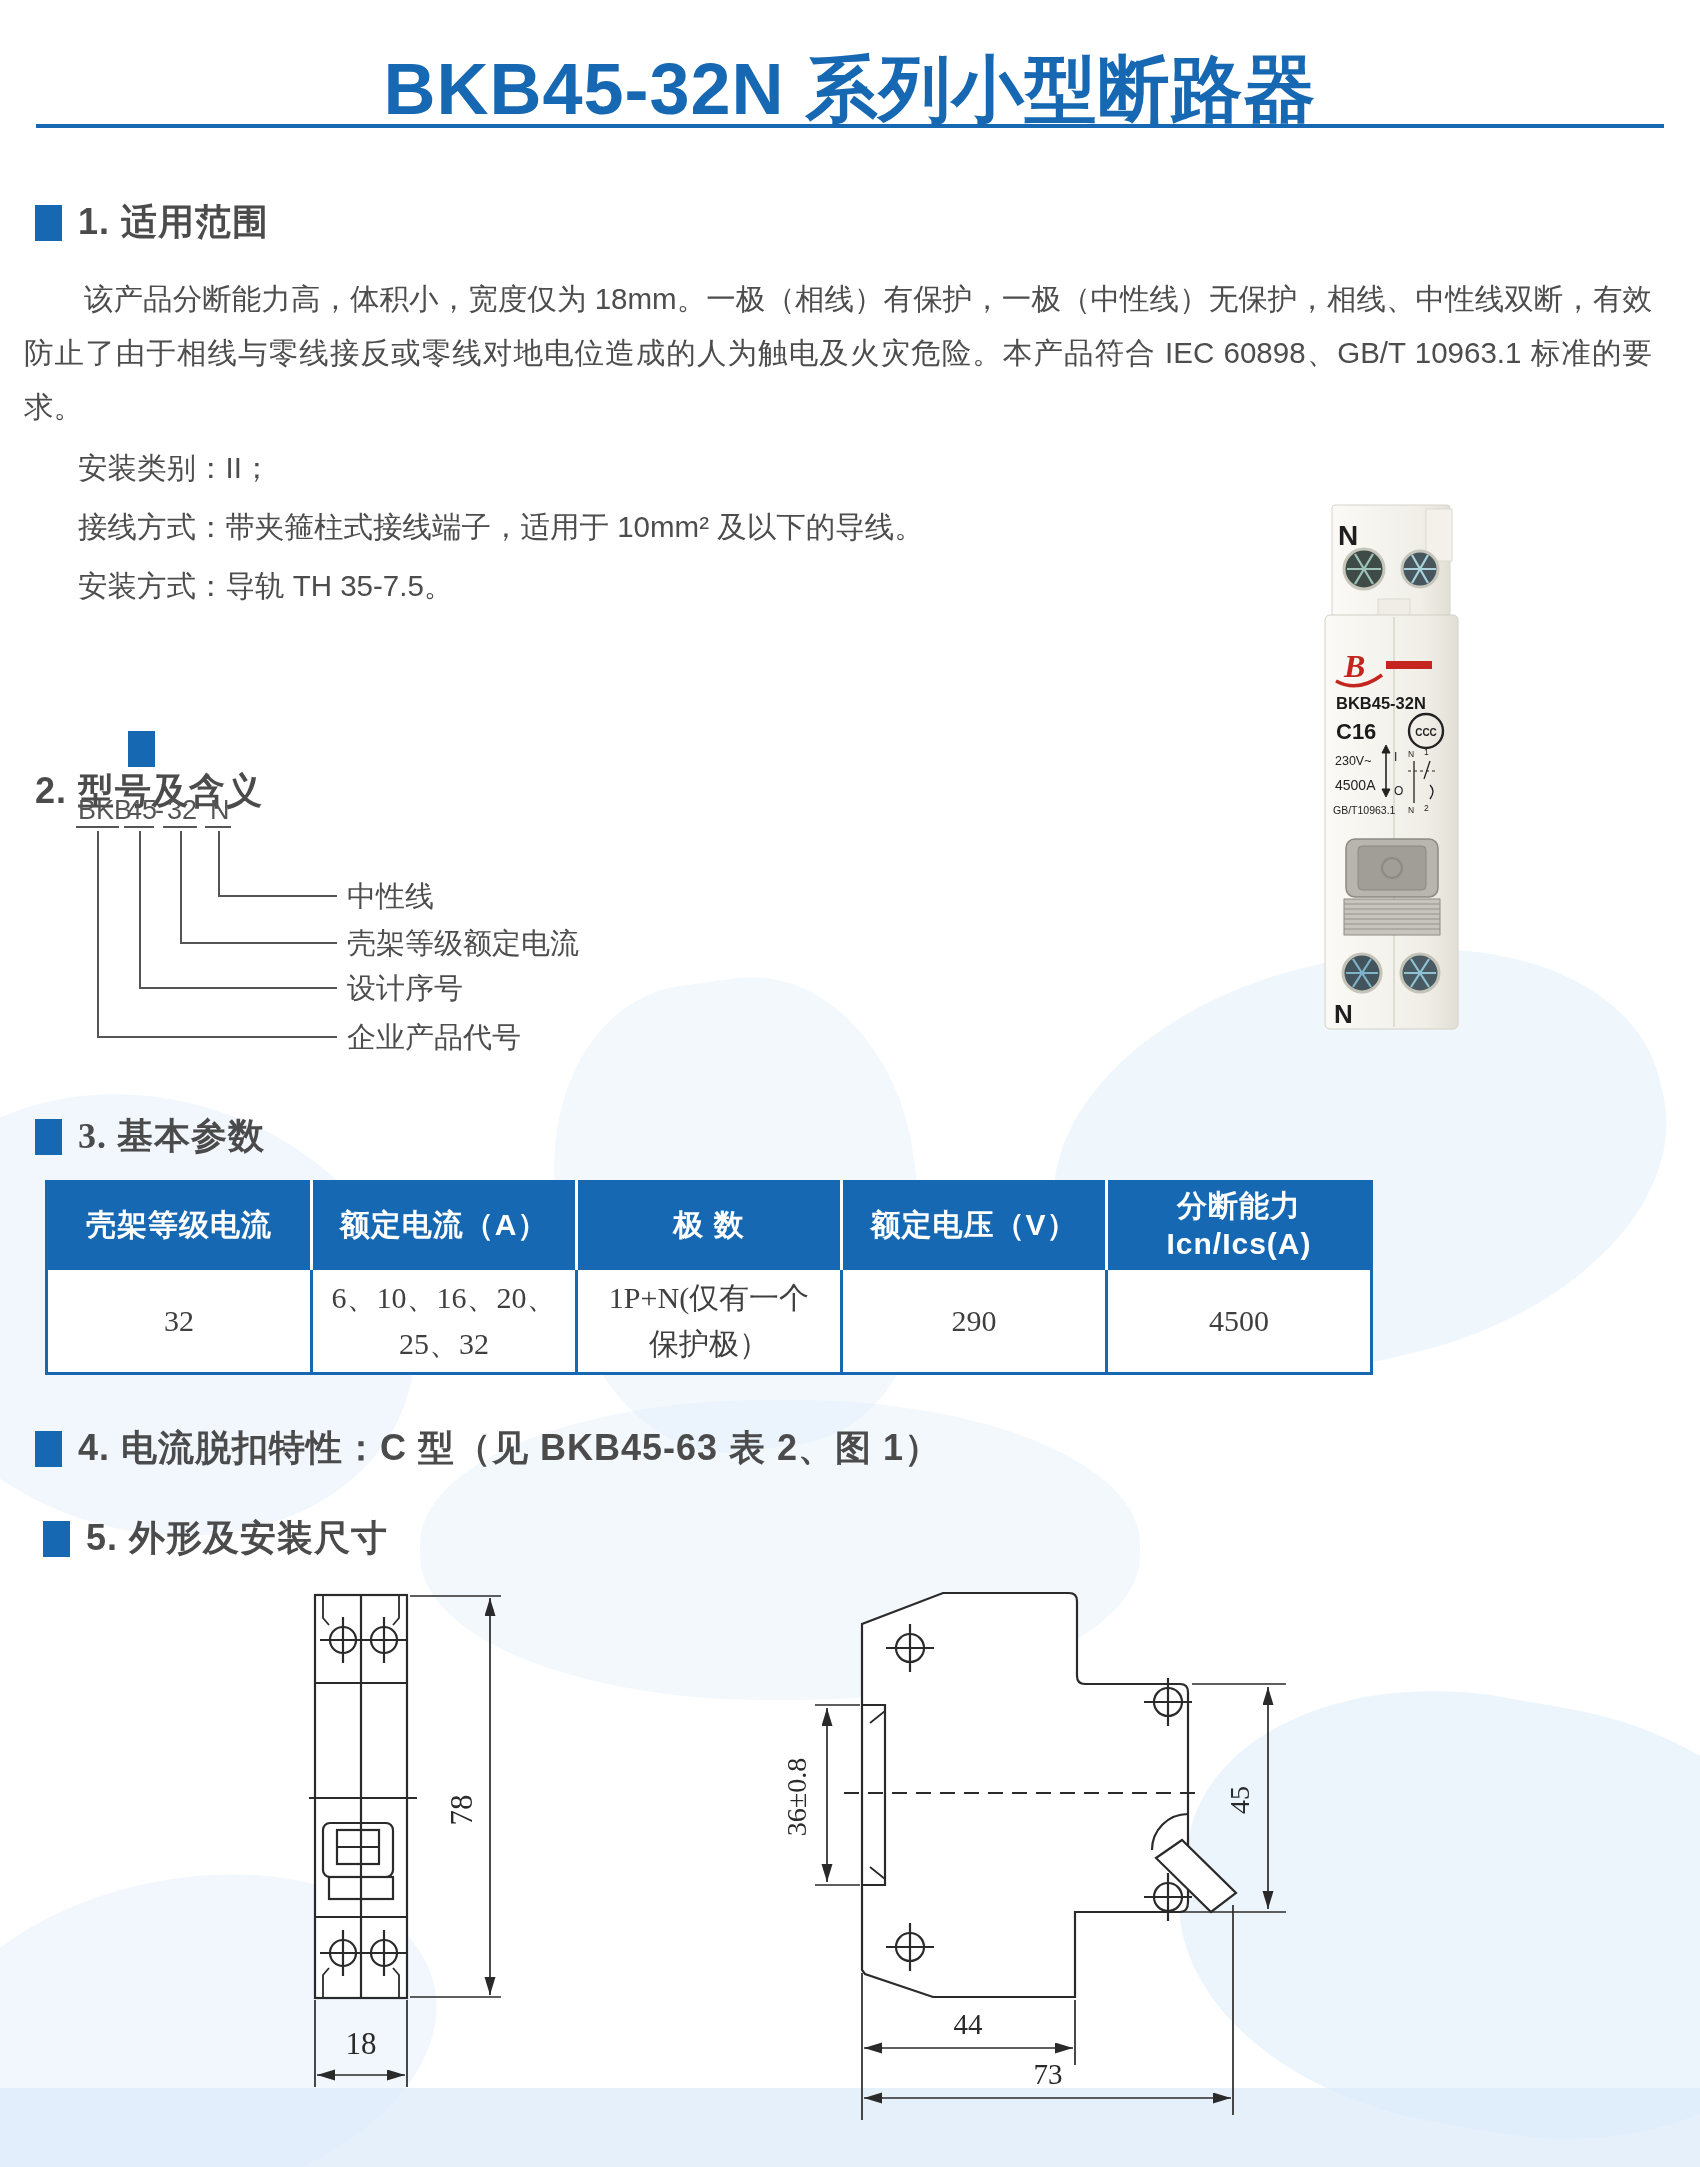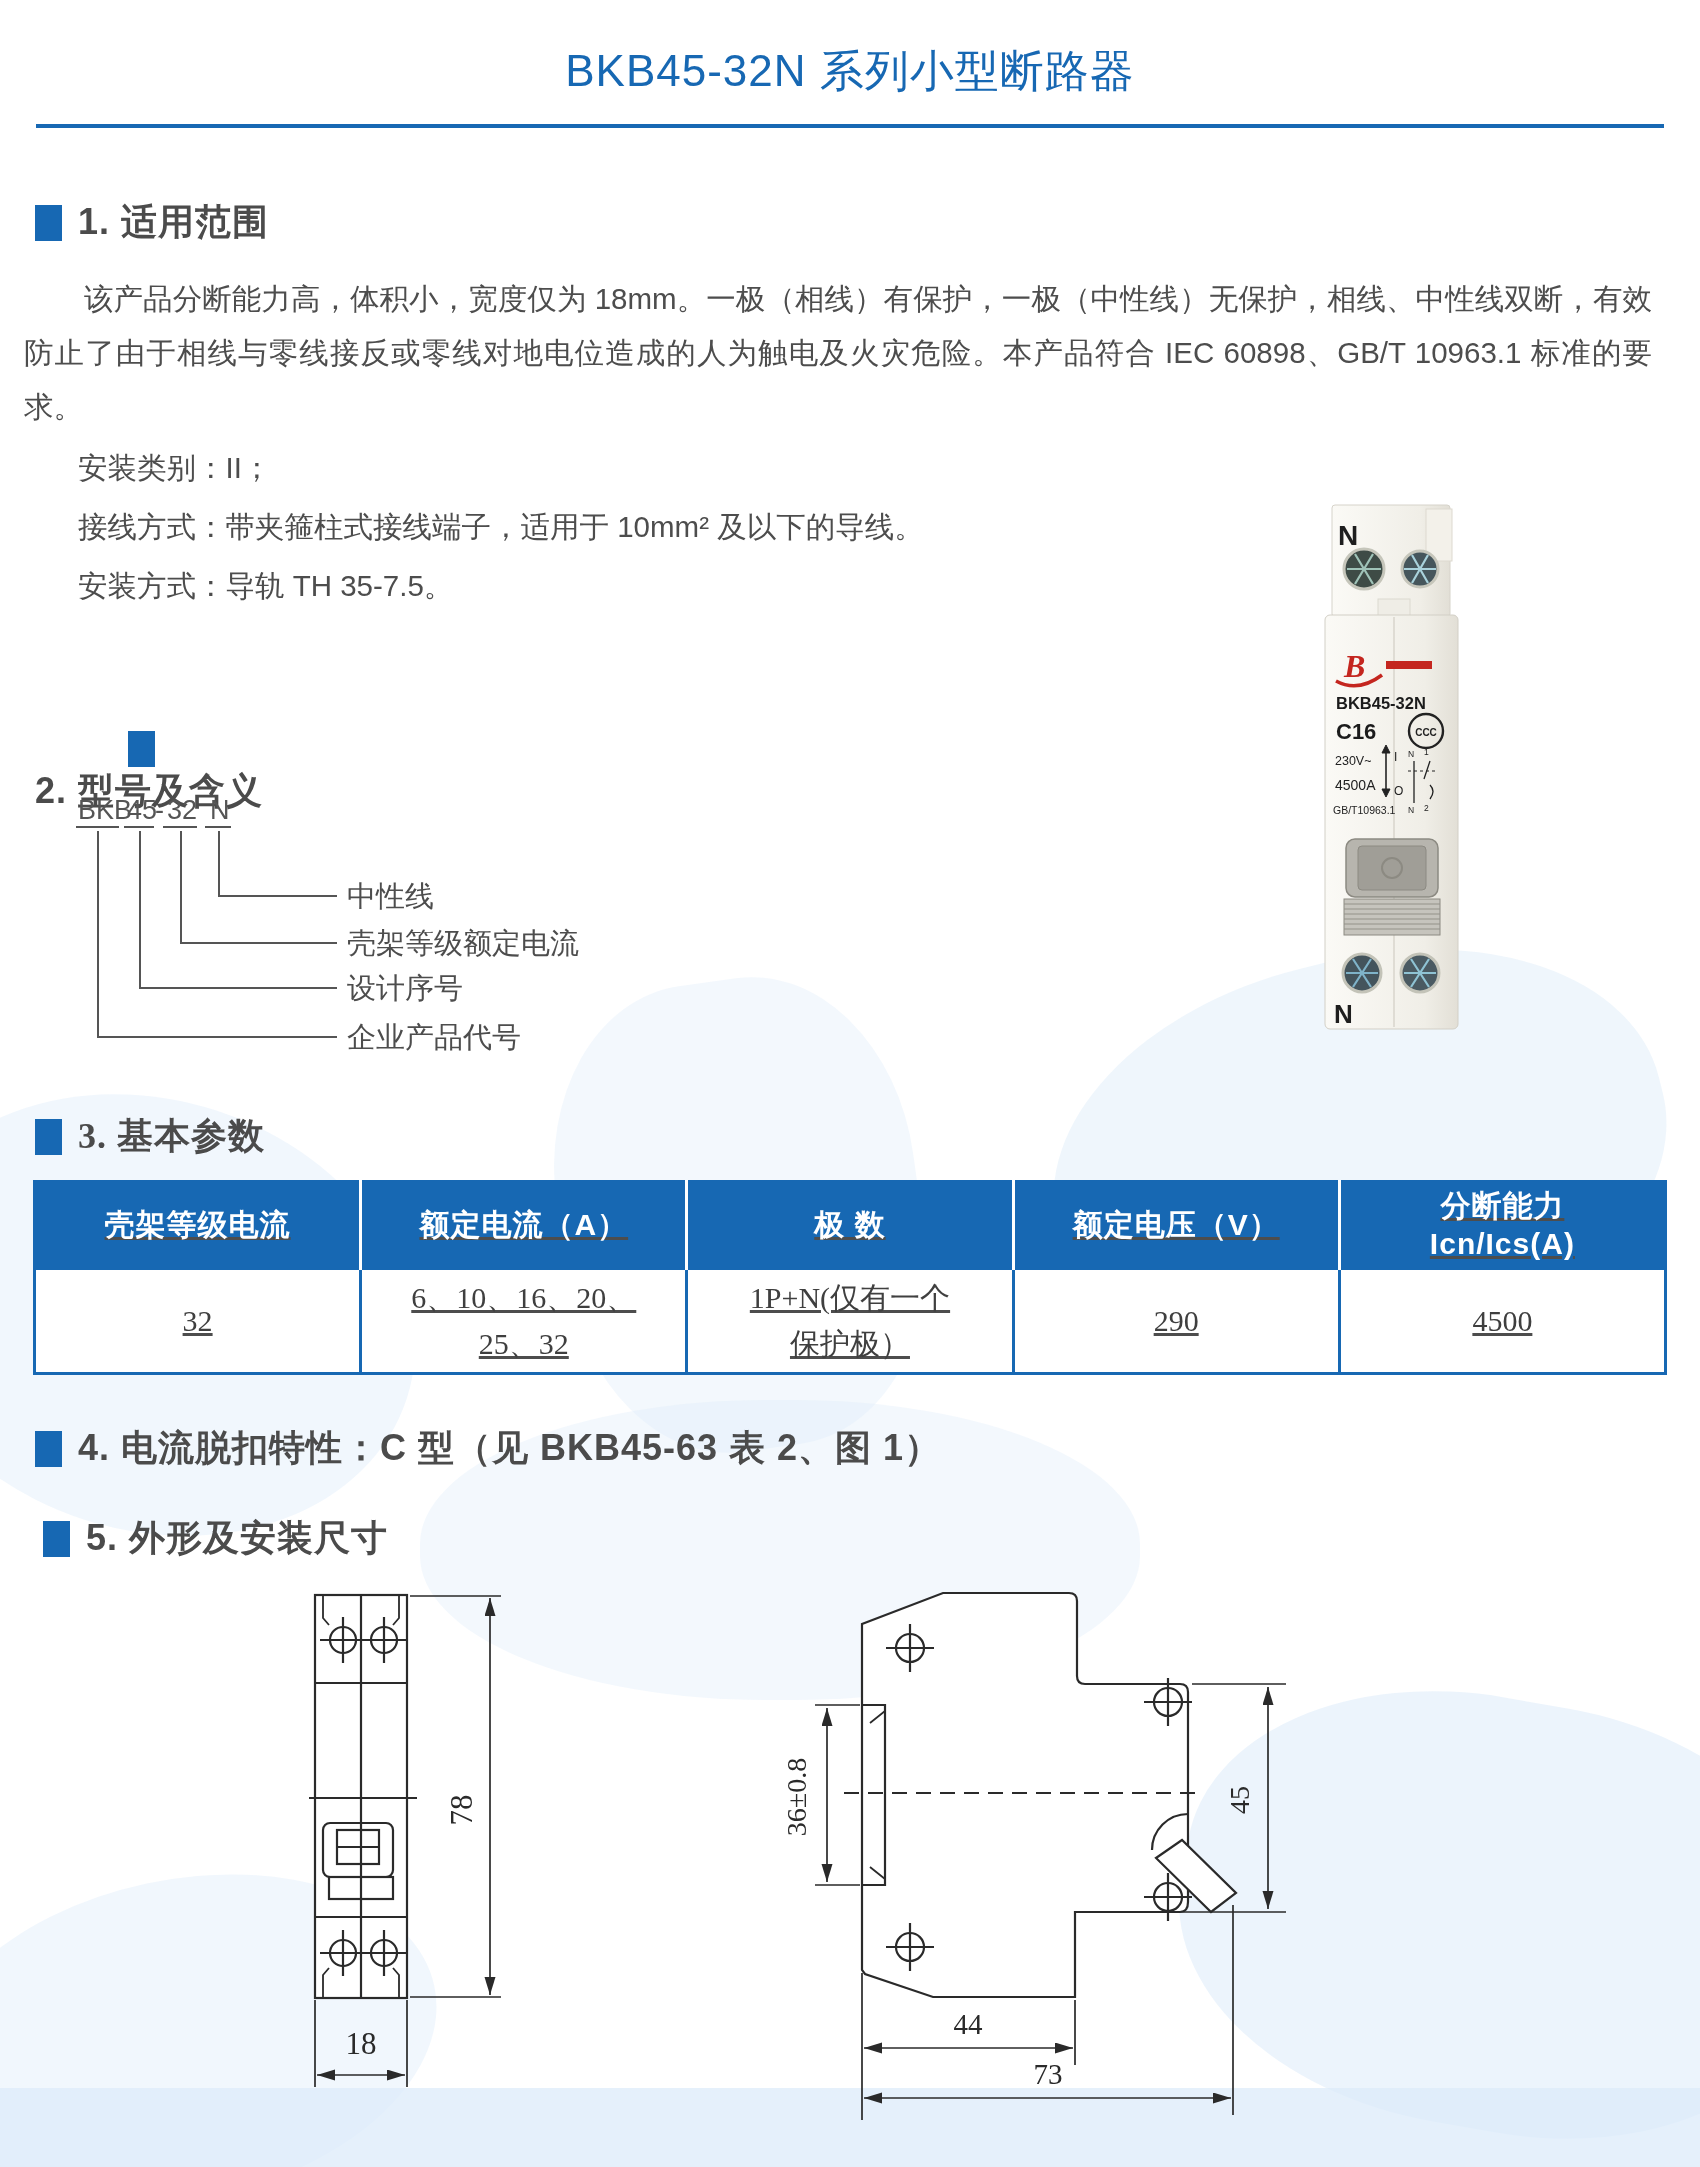--- a/index.html
+++ b/index.html
@@ -1,30 +1,30 @@
 <!DOCTYPE html>
 <html><head>
 <meta charset="utf-8">
 <style>
   html,body{margin:0;padding:0;background:#ffffff;}
   #page{position:relative;width:1700px;height:2167px;background:#ffffff;overflow:hidden;
         font-family:"Liberation Sans","DejaVu Sans",sans-serif;color:#4d4d4d;}
   .wm{position:absolute;background:#dcebf9;z-index:0;}
   .layer{position:absolute;z-index:1;}
   #doc-title{position:absolute;top:42px;left:0;width:100%;text-align:center;
-             font-size:44px;font-weight:normal;color:#1768b3;letter-spacing:1px;z-index:1;}
+             font-size:72px;font-weight:bold;color:#1768b3;letter-spacing:1px;z-index:1;}
   #title-rule{position:absolute;top:124px;left:36px;width:1628px;height:4px;background:#1768b3;z-index:1;}
   .section-head{position:absolute;left:35px;display:flex;align-items:center;z-index:1;text-align:right;}
   .bullet{width:27px;height:36px;background:#1768b3;margin-right:16px;flex:0 0 auto;}
   .section-head .txt{font-size:36px;font-weight:bold;color:#4b4b4b;letter-spacing:1px;}
   #scope-paragraph{position:absolute;top:272px;left:24px;width:1628px;font-size:29.5px;
                    line-height:54px;color:#4d4d4d;text-indent:60px;text-align:justify;z-index:1;}
   #scope-specs{position:absolute;top:438px;left:78px;font-size:29.5px;line-height:59px;color:#4d4d4d;z-index:1;}
-  table.params{position:absolute;top:1180px;left:33px;width:1634px;border-collapse:collapse;
-               border:3px solid #1768b3;table-layout:fixed;z-index:1;background:#fff;text-decoration:underline;}
+  table.params{position:absolute;top:1180px;left:45px;width:1328px;border-collapse:collapse;
+               border:3px solid #1768b3;table-layout:fixed;z-index:1;background:#fff;}
   table.params th{background:#1768b3;color:#ffffff;font-size:30px;font-weight:bold;
                   height:82px;border-right:3px solid #ffffff;line-height:38px;letter-spacing:1px;}
   table.params th:last-child{border-right:none;}
   table.params td{background:#ffffff;height:100px;text-align:center;vertical-align:middle;
                   font-family:"Liberation Serif","DejaVu Serif",serif;font-size:30px;color:#3f3f3f;
                   border-right:3px solid #1768b3;border-top:3px solid #1768b3;line-height:46px;}
   table.params td:last-child{border-right:none;}
   svg{overflow:visible;}
   svg text{font-family:"Liberation Serif","DejaVu Serif",serif;}
   svg text.sans{font-family:"Liberation Sans","DejaVu Sans",sans-serif;}

